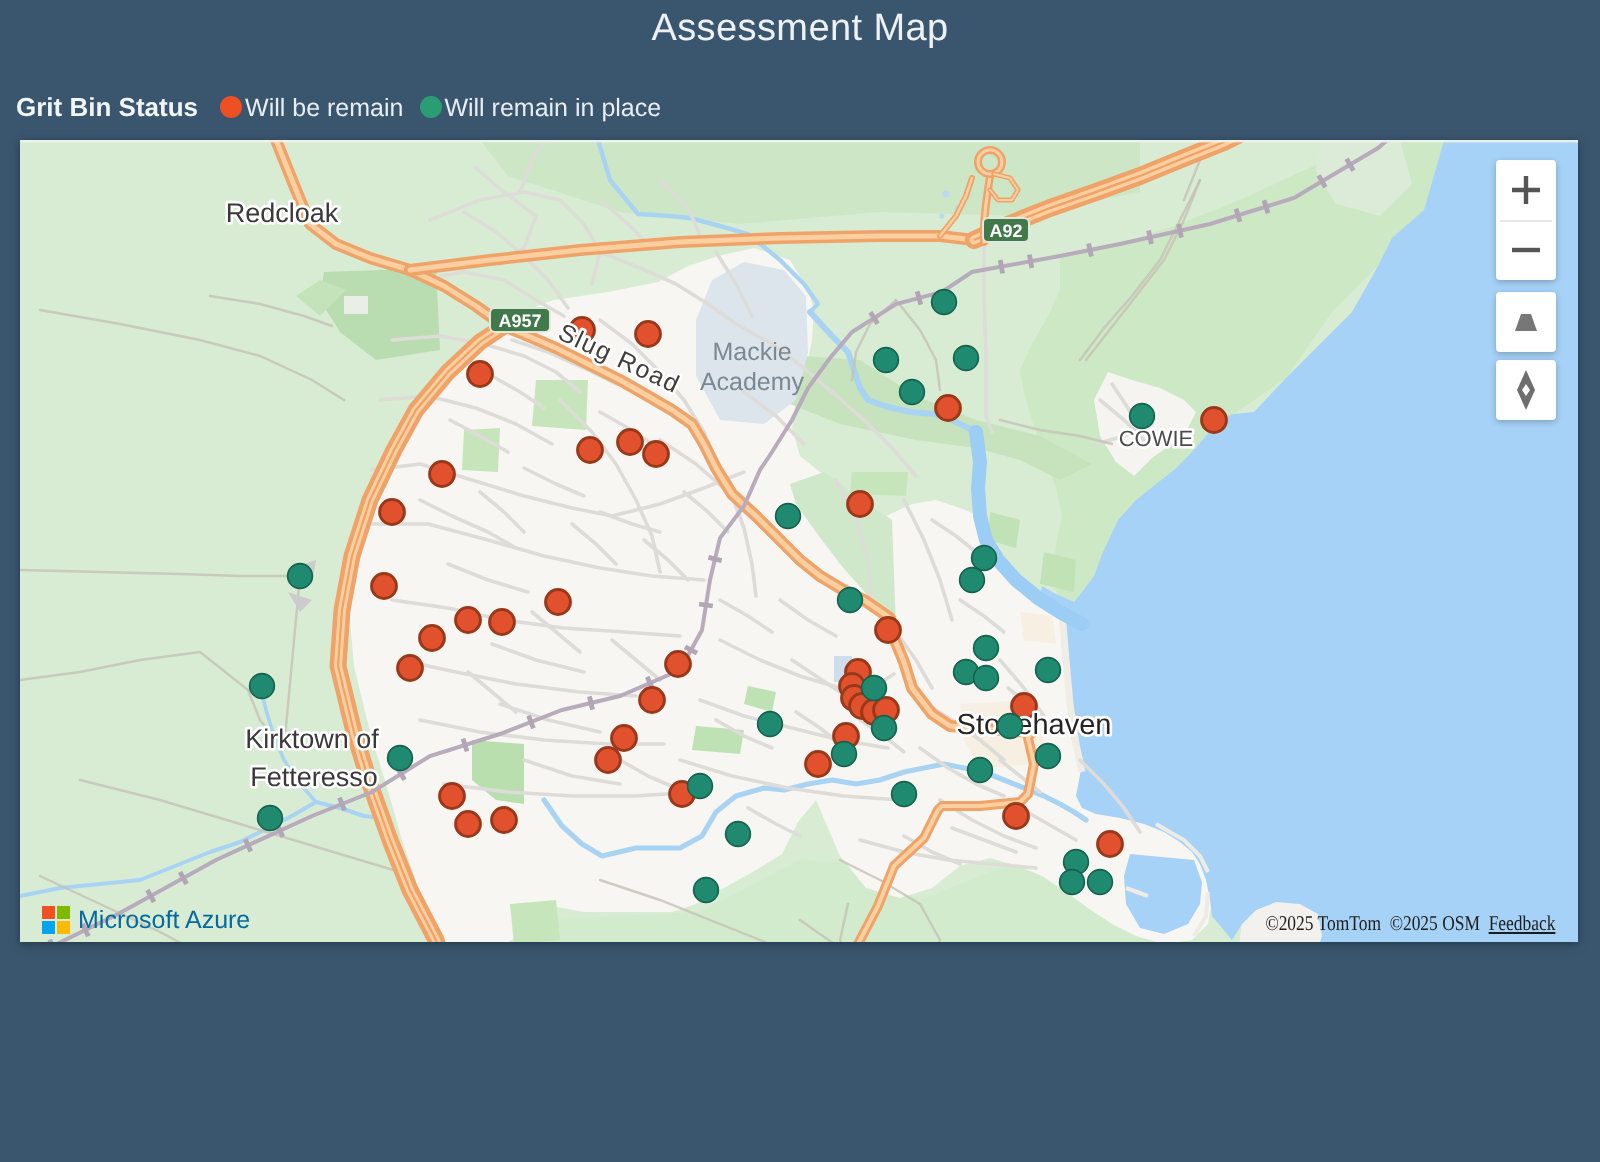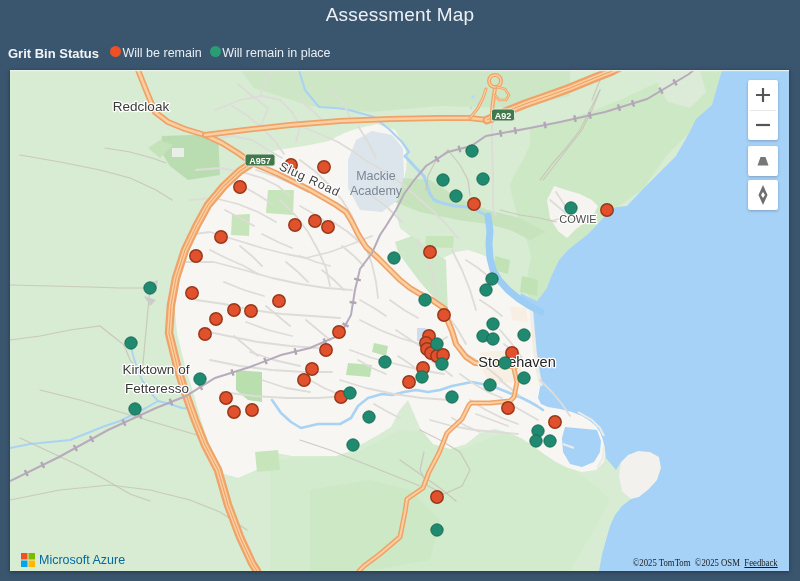--- a/index.html
+++ b/index.html
@@ -1,21 +1,21 @@
 <!DOCTYPE html>
 <html><head><meta charset="utf-8"><style>
 html,body{margin:0;padding:0}
 body{width:800px;height:581px;background:#3a566e;position:relative;overflow:hidden;
      font-family:"Liberation Sans",sans-serif}
 .title{position:absolute;left:0;top:4px;width:800px;text-align:center;color:#edf1f5;
        font-size:19px;font-weight:normal;letter-spacing:0.2px}
-.legend{position:absolute;left:8px;top:46px;color:#e9eef3;font-size:12.5px;display:flex;}
+.legend{position:absolute;left:8px;top:46px;color:#e9eef3;font-size:12.5px;display:flex;align-items:center}
 .legend b{font-weight:bold;margin-right:11px;color:#f2f5f8;font-size:13px}
 .dot{display:inline-block;width:11px;height:11px;border-radius:50%;margin-right:1.5px;flex:none}
-.map{position:absolute;left:10px;top:70px;width:779px;height:501px;background:#d7ecd3;overflow:hidden;box-shadow:0 1px 4px rgba(10,25,40,.5)}
+.map{position:absolute;left:10px;top:70px;width:779px;height:401px;background:#d7ecd3;overflow:hidden;box-shadow:0 1px 4px rgba(10,25,40,.5)}
 .ctl{position:absolute;background:#fff;border-radius:2px;box-shadow:0 1px 3px rgba(0,0,0,.25)}
 .attr{position:absolute;right:11px;bottom:3px;font-family:"Liberation Serif",serif;font-size:10.5px;color:#1c1c1c;transform:scaleX(.83);transform-origin:100% 50%}
 .azure{position:absolute;left:11px;bottom:4px;display:flex;align-items:center}
 .azure span{color:#0369a1;font-size:12.5px;margin-left:4px}
 </style></head><body>
 <div class="title">Assessment Map</div>
 <div class="legend">
     <b>Grit Bin Status</b>
 <span class="dot" style="background:#ee4f23"></span>
     <span style="margin-right:8px">Will be remain</span>

